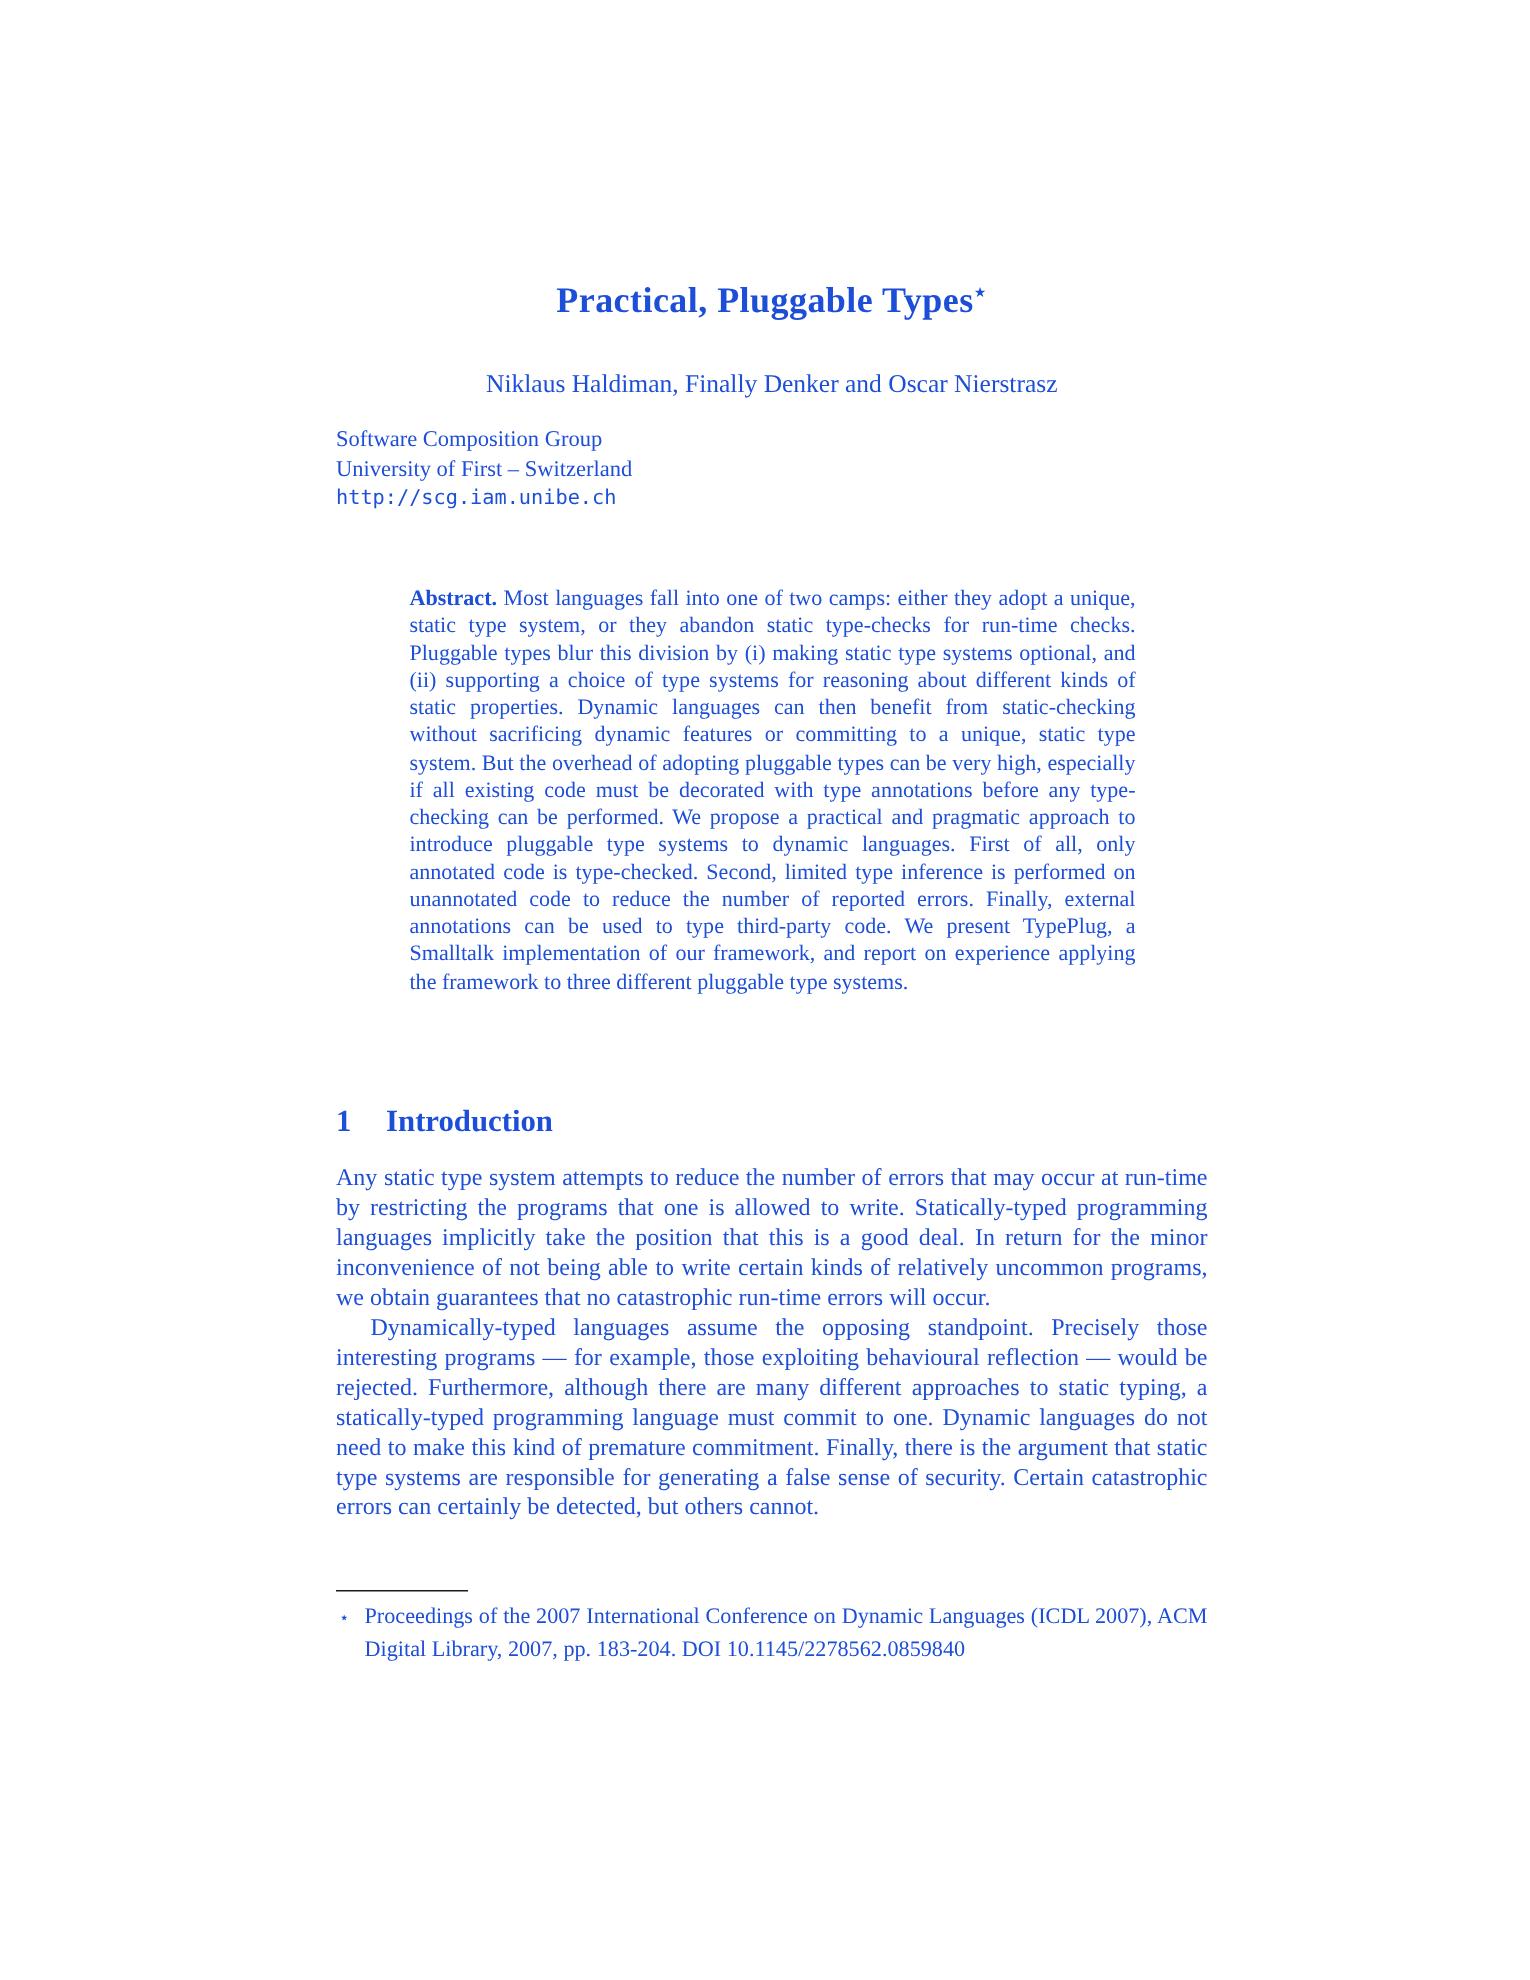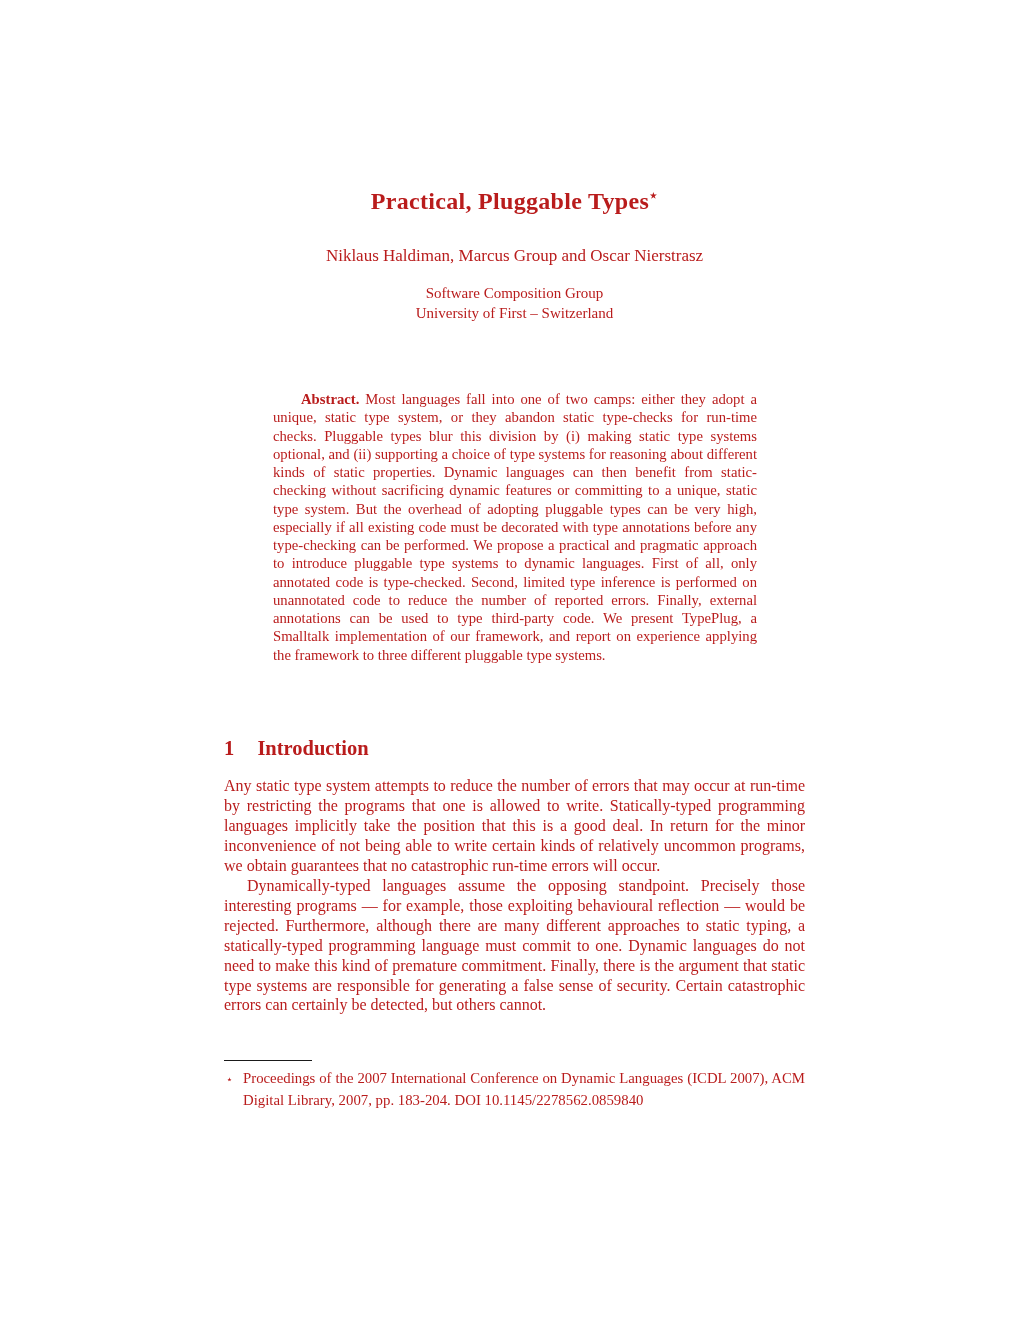--- a/index.html
+++ b/index.html
@@ -5,21 +5,21 @@
   html, body {
     margin: 0;
     padding: 0;
     background: #ffffff;
   }
   .page {
     position: relative;
     width: 1020px;
     height: 1320px;
     background: #ffffff;
-    color: #b91c1c;
+    color: #1d4ed8;
     font-family: "Liberation Serif", "DejaVu Serif", serif;
     overflow: hidden;
   }
   .column {
     position: absolute;
     left: 224px;
     width: 581px;
   }
   .title-block {
     top: 186px;
@@ -35,40 +35,39 @@
     line-height: 0;
   }
   .authors-block {
     top: 245px;
     text-align: center;
     font-size: 17px;
     line-height: 22px;
   }
   .affiliation-block {
     top: 284px;
-    text-align: center;
+    text-align: left;
     font-size: 15px;
     line-height: 19.5px;
   }
   .affiliation-url {
     font-family: "DejaVu Sans Mono", "Liberation Mono", monospace;
     font-size: 13.5px;
   }
   .abstract-block {
     top: 390px;
     left: 273px;
     width: 484px;
     font-size: 14.7px;
     line-height: 18.25px;
     text-align: justify;
     hyphens: auto;
   }
   .abstract-label {
     font-weight: bold;
-    margin-left: 28px;
   }
   .section-heading {
     top: 735px;
     font-size: 20.5px;
     font-weight: bold;
     line-height: 26px;
   }
   .section-number {
     display: inline-block;
   }
@@ -116,25 +115,26 @@
 </style>
 </head>
 <body>
 
 <div class="page">
 
   <div class="column title-block">
     <span>Practical, Pluggable Types</span><span class="title-star">⋆</span>
   </div>
 
-  <div class="column authors-block">Niklaus Haldiman, Marcus Group and Oscar Nierstrasz</div>
+  <div class="column authors-block">Niklaus Haldiman, Finally Denker and Oscar Nierstrasz</div>
 
   <div class="column affiliation-block">
     <div>Software Composition Group</div>
     <div>University of First – Switzerland</div>
+    <div class="affiliation-url">http://scg.iam.unibe.ch</div>
   </div>
 
   <div class="abstract-block" style="position:absolute;">
     <span class="abstract-label">Abstract.</span>
     <span>Most languages fall into one of two camps: either they adopt a unique, static type system, or they abandon static type-checks for run-time checks. Pluggable types blur this division by (i) making static type systems optional, and (ii) supporting a choice of type systems for reasoning about different kinds of static properties. Dynamic languages can then benefit from static-checking without sacrificing dynamic features or committing to a unique, static type system. But the overhead of adopting pluggable types can be very high, especially if all existing code must be decorated with type annotations before any type-checking can be performed. We propose a practical and pragmatic approach to introduce pluggable type systems to dynamic languages. First of all, only annotated code is type-checked. Second, limited type inference is performed on unannotated code to reduce the number of reported errors. Finally, external annotations can be used to type third-party code. We present TypePlug, a Smalltalk implementation of our framework, and report on experience applying the framework to three different pluggable type systems.</span>
   </div>
 
   <div class="column section-heading">
     <span class="section-number">1</span>
     <span class="section-title">Introduction</span>

